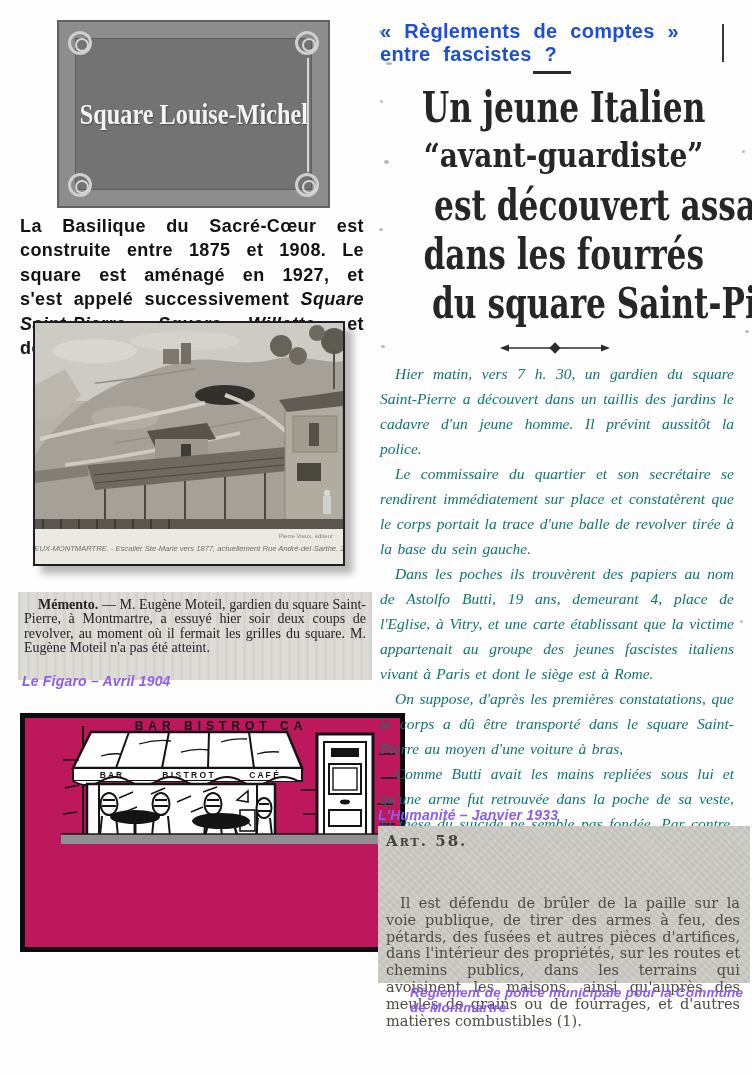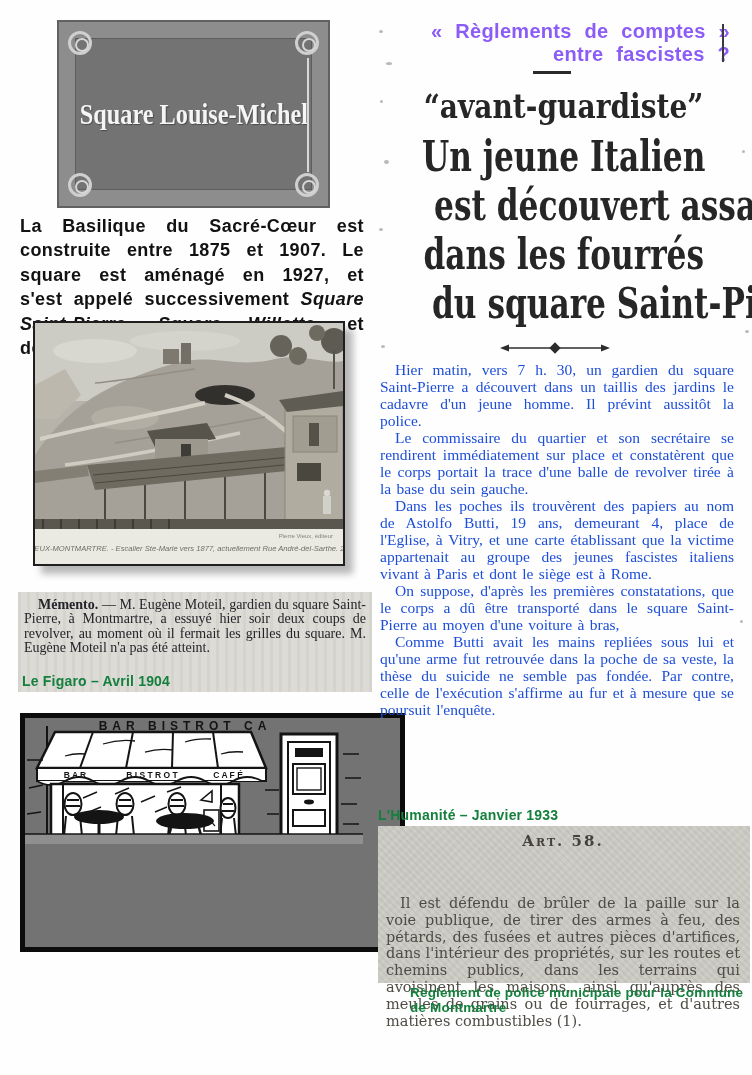--- a/index.html
+++ b/index.html
@@ -46,90 +46,91 @@
   
   .photo-wrap {
     position:absolute; left:33px; top:321px; width:312px; height:245px;
     border:2px solid #1f1f1f; background:#b9b9b0;
     box-shadow:8px 8px 7px rgba(0,0,0,0.28);
   }
   .photo-wrap svg { display:block; }
 
   
   .memento {
-    position:absolute; left:18px; top:592px; width:354px; height:100px;
+    position:absolute; left:18px; top:592px; width:354px; height:88px;
     background:#dcdbd6;
     background-image:repeating-linear-gradient(90deg, rgba(120,120,115,0.08) 0 3px, transparent 3px 9px);
     padding:6px 6px 0 6px;
     font-family:"Liberation Serif","DejaVu Serif",serif;
     font-size:14px; line-height:14.4px; color:#24242a; text-align:justify;
   }
   .memento p { text-indent:14px; }
   .memento .lead { font-weight:bold; }
 
   .clip-source {
-    position:absolute; font-weight:bold; 
-    font-size:14px; color:#15803d; letter-spacing:0.2px;
+    position:absolute; font-weight:bold; font-style:italic;
+    font-size:14px; color:#8b5cf6; letter-spacing:0.2px;
   }
   .figaro-src { left:22px; top:673px; }
   .humanite-src { left:378px; top:807px; }
   .reglement-src { left:377px; top:985px; font-size:13.5px;margin-left:33px; }
 
   
   .ad {
     position:absolute; left:20px; top:713px; width:385px; height:239px;
-    border:5px solid #0c0c0c; background:#737373;
+    border:5px solid #0c0c0c; background:#be185d;padding-left:36px;
   }
   .ad svg { display:block; }
   .ad-text { text-align:center; font-family:"Liberation Serif","DejaVu Serif",serif; color:#0e0e0e; }
   .ad-title { font-size:33px; font-weight:bold; line-height:40px; white-space:nowrap; transform:scaleX(0.97); }
   .ad-slogan { font-size:29px; font-weight:bold; line-height:34px; white-space:nowrap; }
   .ad-address { font-size:17px; font-weight:bold; line-height:22px; white-space:nowrap; transform:scaleX(0.97); }
   .phone-icon { font-family:"DejaVu Sans",sans-serif; font-size:16px; }
 
   
   .kicker {
-    position:absolute; left:380px; top:20px; width:350px; text-align:right;
-    font-weight:bold; font-size:20px; line-height:23px; color:#8b5cf6;
+    position:absolute; left:380px; top:20px; width:350px; text-align:left;
+    font-weight:bold; font-size:20px; line-height:23px; color:#1d4ed8;
     word-spacing:7px; letter-spacing:0.3px;
   }
   .kicker-rule { position:absolute; left:533px; top:71px; width:38px; height:3px; background:#2a2a2a; }
 
   .headline {
     position:absolute; left:376px; top:82px; width:376px; text-align:center;
     font-family:"DejaVu Serif","Liberation Serif",serif; font-weight:bold; color:#262626;
   }
   .headline .hl {
     display:block; height:49px; line-height:49px; white-space:nowrap;
   }
   .headline .hl > span { display:inline-block; font-size:40px; transform:scaleX(0.78) scaleY(1.05); transform-origin:center; }
   .headline .hl.small > span { font-size:33px; transform:scaleX(0.85); }
 
   .headline-divider { position:absolute; left:500px; top:342px; }
 
   .article-body {
     position:absolute; left:380px; top:361px; width:354px;
     font-family:"Liberation Serif","DejaVu Serif",serif;
-    font-size:15.5px; line-height:17px; color:#1d4ed8; text-align:justify;
+    font-size:15.5px; line-height:25px; color:#0f766e; text-align:justify;
     word-spacing:1.5px;
+    font-style:italic;
   }
   .article-body p { text-indent:15px; }
 
   
   .regulation {
     position:absolute; left:378px; top:826px; width:372px; height:157px;
     background:#cac9c2;
     background-image:repeating-linear-gradient(45deg, rgba(90,90,85,0.07) 0 2px, transparent 2px 5px),
                      repeating-linear-gradient(-45deg, rgba(255,255,255,0.10) 0 3px, transparent 3px 7px);
     padding:6px 10px 0 8px;
     font-family:"DejaVu Serif","Liberation Serif",serif;
     color:#4e4c44;
   }
   .regulation-title {
-    text-align:center; font-weight:bold; font-variant:small-caps;
+    font-weight:bold; font-variant:small-caps;
     font-size:15px; letter-spacing:2px; margin-bottom:8px; color:#44423b;
   }
   .regulation-body { font-size:14.5px; line-height:16.8px; text-align:justify;margin-top:45px; }
   .regulation-body p { text-indent:14px; }
 
   
   .col-rule { position:absolute; left:722px; top:24px; width:2px; height:38px; background:#3a3a3a; }
   .speck { position:absolute; background:#9b9b97; border-radius:50%; opacity:0.7; }
 </style>
 </head>
@@ -141,21 +142,21 @@
     <div class="plaque-inner">
       <span class="plaque-title">Square Louise-Michel</span>
     </div>
     <span class="screw tl"></span>
     <span class="screw tr"></span>
     <span class="screw bl"></span>
     <span class="screw br"></span>
     <span class="plaque-rod"></span>
   </div>
 
-  <p class="intro"><span>La Basilique du Sacré-Cœur est construite entre 1875 et 1907. Le square est aménagé en 1927, et s'est appelé successivement </span><span class="it">Square Saint-Pierre, Square Willette,</span><span> et désormais </span><span class="it">Square Louise-Michel.</span></p>
+  <p class="intro"><span>La Basilique du Sacré-Cœur est construite entre 1875 et 1908. Le square est aménagé en 1927, et s'est appelé successivement </span><span class="it">Square Saint-Pierre, Square Willette,</span><span> et désormais </span><span class="it">Square Louise-Michel.</span></p>
 
   <div class="photo-wrap">
     <svg width="308" height="241" viewBox="0 0 308 241">
       <rect x="0" y="0" width="308" height="241" fill="#b5b3aa"></rect>
       <rect x="0" y="0" width="308" height="78" fill="#ccccc5"></rect>
       <ellipse cx="60" cy="28" rx="42" ry="12" fill="#d8d8d1"></ellipse>
       <ellipse cx="150" cy="18" rx="55" ry="10" fill="#d4d4cd"></ellipse>
       <path d="M0,132 C40,72 90,56 140,40 C180,30 200,46 240,36 C268,30 290,42 308,38 L308,206 L0,206 Z" fill="#a5a198"></path>
       <polygon points="0,62 30,46 46,72 22,96 0,96" fill="#bcb8ae"></polygon>
       <ellipse cx="90" cy="95" rx="34" ry="12" fill="#b2aea4"></ellipse>
@@ -321,22 +322,22 @@
     </svg>
   </div>
 
   <div class="kicker">
     <div>« Règlements de comptes »</div>
     <div>entre fascistes ?</div>
   </div>
   <div class="kicker-rule"></div>
 
   <div class="headline">
+    <div class="hl"><span>Un jeune Italien</span></div>
     <div class="hl small"><span>“avant-guardiste”</span></div>
-    <div class="hl"><span>Un jeune Italien</span></div>
     <div class="hl"><span>est découvert assassiné</span></div>
     <div class="hl"><span>dans les fourrés</span></div>
     <div class="hl"><span>du square Saint-Pierre</span></div>
   </div>
 
   <svg class="headline-divider" width="110" height="12" viewBox="0 0 110 12">
     <line x1="4" y1="6" x2="106" y2="6" stroke="#2c2c2c" stroke-width="1.6"></line>
     <polygon points="0,6 9,2.5 9,9.5" fill="#2c2c2c"></polygon>
     <polygon points="110,6 101,2.5 101,9.5" fill="#2c2c2c"></polygon>
     <rect x="51" y="2" width="8" height="8" transform="rotate(45 55 6)" fill="#2c2c2c"></rect>

